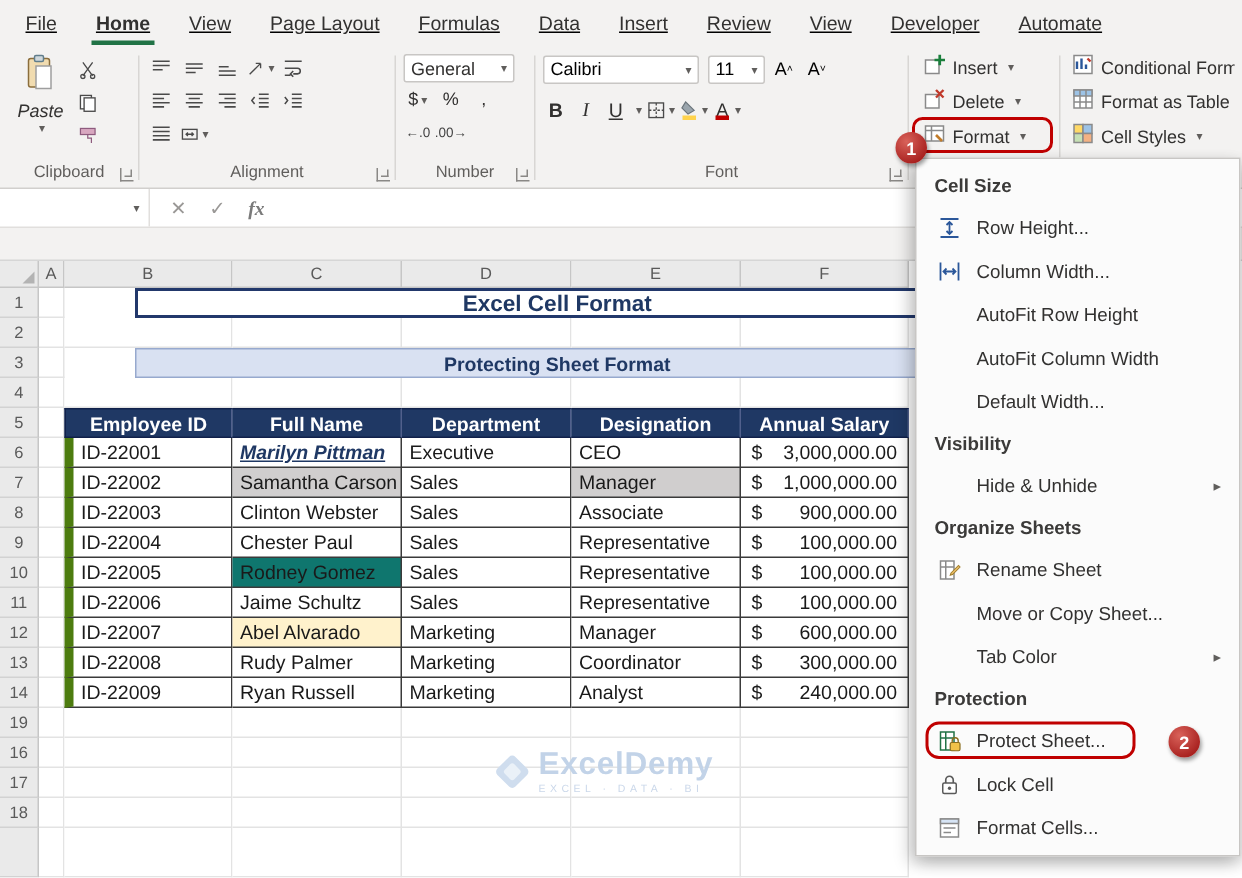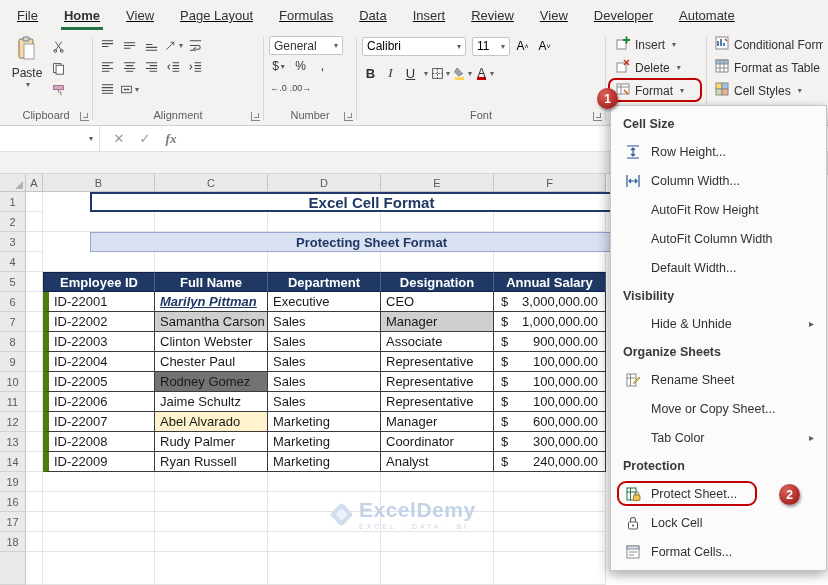--- a/index.html
+++ b/index.html
@@ -22,21 +22,21 @@
   .launcher::after { content:""; position:absolute; right:1px; top:0px; width:4px; height:4px; border-right:1px solid #8a8886; border-bottom:1px solid #8a8886; transform:translate(0,1px); }
   .gcontent { display:flex; flex:1; }
   .gcol { display:flex; flex-direction:column; }
   .icrow { display:flex; align-items:center; gap:3px; height:22px; }
   .aicon, .sic { width:19px; height:19px; display:inline-flex; align-items:center; justify-content:center; border-radius:2px; }
   .chev { font-size:8px; color:#605e5c; margin-left:2px; }
   svg.ic { stroke:#4a4a4a; stroke-width:1.1; fill:none; }
 
   
   .paste-btn { display:flex; flex-direction:column; align-items:center; width:44px; padding-top:2px; }
-  .paste-lbl { font-size:12px; color:#323130; margin-top:2px; }
+  .paste-lbl { font-size:12px; color:#323130; margin-top:2px;font-style:italic; }
   .clip-side { display:flex; flex-direction:column; justify-content:flex-start; gap:3px; padding-top:3px; }
 
   
   .numbox { width:74px; height:19px; background:#fff; border:1px solid #c8c6c4; border-radius:2px; display:flex; align-items:center; justify-content:space-between; font-size:12px; color:#323130; padding:0 4px; margin-top:2px; }
   .numglyph { font-size:12px; color:#323130; }
   .decbtn { font-size:9px; color:#444; letter-spacing:0; padding:1px 2px; }
 
   
   .fontbox { width:104px; height:19px; background:#fff; border:1px solid #c8c6c4; border-radius:2px; display:flex; align-items:center; justify-content:space-between; font-size:12px; padding:0 4px; }
   .sizebox { width:38px; height:19px; background:#fff; border:1px solid #c8c6c4; border-radius:2px; display:flex; align-items:center; justify-content:space-between; font-size:12px; padding:0 4px; margin-left:3px; }
@@ -74,21 +74,21 @@
   .gc { border-right:1px solid #e3e3e3; border-bottom:1px solid #e3e3e3; background:#fff; }
   .merged { width:563px; display:flex; align-items:center; justify-content:center;margin-left:47px; }
   .title-box { border:2px solid #22386b; background:#fff; font-weight:700; font-size:15px; color:#1F3864; }
   .subtitle-box { border:1px solid #97a9ce; background:#D9E1F2; font-weight:600; font-size:13px; color:#1F3864; }
   .th { background:#1F3864; color:#fff; font-weight:700; font-size:13px; display:flex; align-items:center; justify-content:center; border-right:1px solid #51608c; border-bottom:1px solid #10204a; }
   .th.bl { border-left:1px solid #10204a; } .th.bt { border-top:1px solid #10204a; }
   .td { background:#fff; font-size:13px; color:#1a1a1a; display:flex; align-items:center; padding:0 5px; border-right:1px solid #3a3a3a; border-bottom:1px solid #3a3a3a; overflow:hidden; white-space:nowrap; }
   .td.bl { border-left:6px solid #4d7c0f; }
   .td.salary { justify-content:space-between; padding:0 7px; }
   .nm-biu { font-weight:700; font-style:italic; text-decoration:underline; color:#1F3864; }
-  .bg-gray { background:#D0CECE; } .bg-lav { background:#737373; } .bg-cream { background:#FFF2CC; }
+  .bg-gray { background:#D0CECE; } .bg-lav { background:#0f766e; } .bg-cream { background:#FFF2CC; }
 
   .watermark { position:absolute; left:333px; top:324px; display:flex; align-items:center; gap:9px; }
   .wm-logo { width:17px; height:17px; background:#CFDDEE; transform:rotate(45deg); border-radius:3px; position:relative; }
   .wm-logo::after { content:""; position:absolute; left:4px; top:4px; width:9px; height:9px; background:#EAF1F8; border-radius:2px; }
   .wm-brand { display:block; font-size:21px; font-weight:700; color:#C2D3E8; letter-spacing:.5px; }
   .wm-tag { display:block; font-size:7px; letter-spacing:3px; color:#CBD8EA; margin-top:1px; }
 
   
   .fmt-menu { position:absolute; left:610px; top:105px; width:217px; height:466px; background:#fbfbfb; border:1px solid #c8c6c4; box-shadow:-4px 4px 10px rgba(0,0,0,.22), 4px 4px 10px rgba(0,0,0,.14); padding:4px 0 6px; z-index:50; }
   .menu-header { height:27px; display:flex; align-items:center; padding-left:12px; font-size:12.5px; font-weight:700; color:#3b3a39; }

